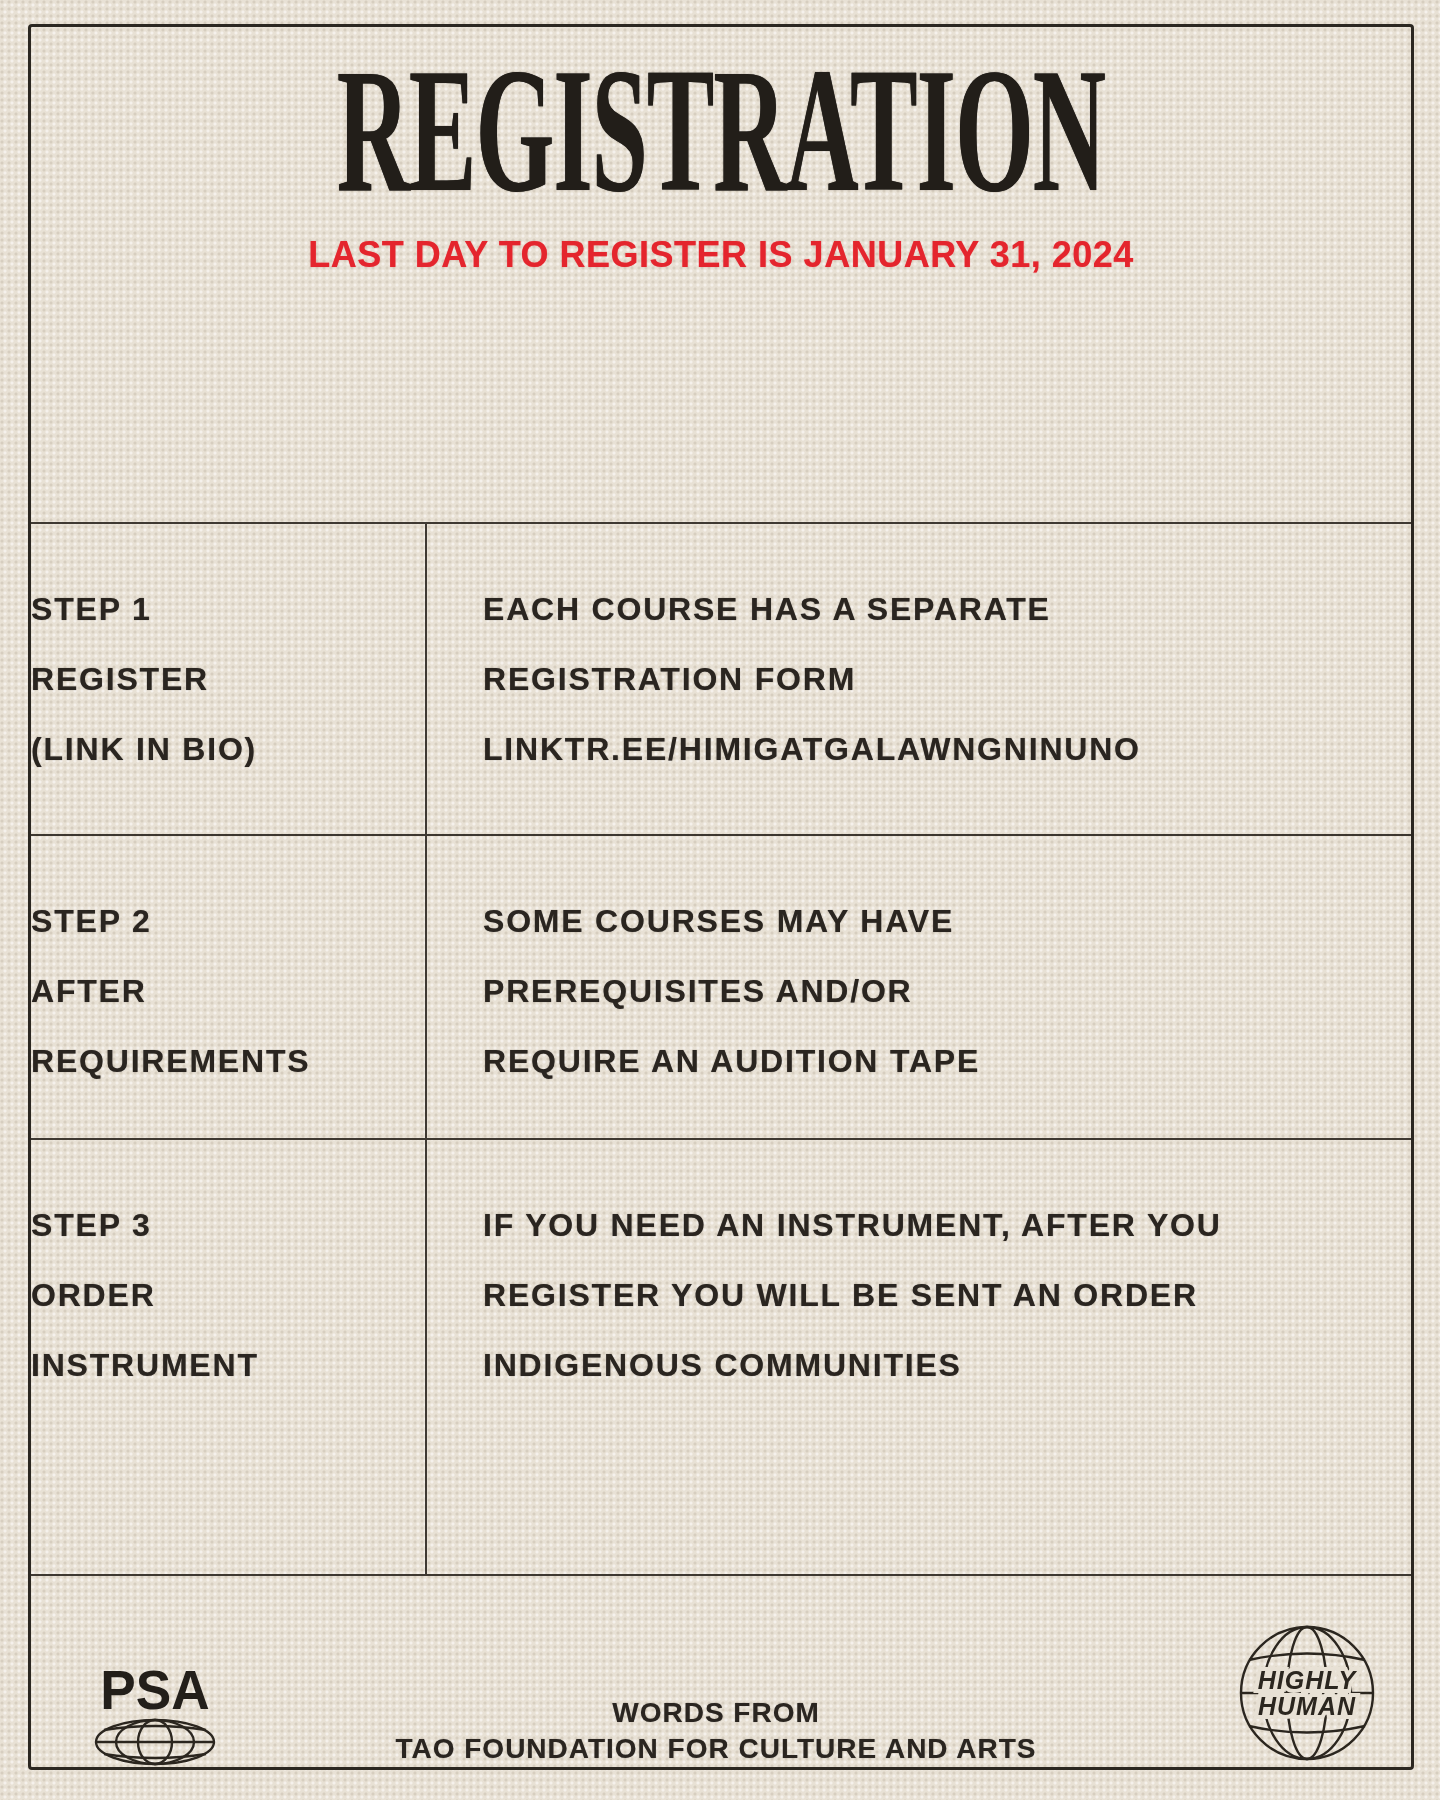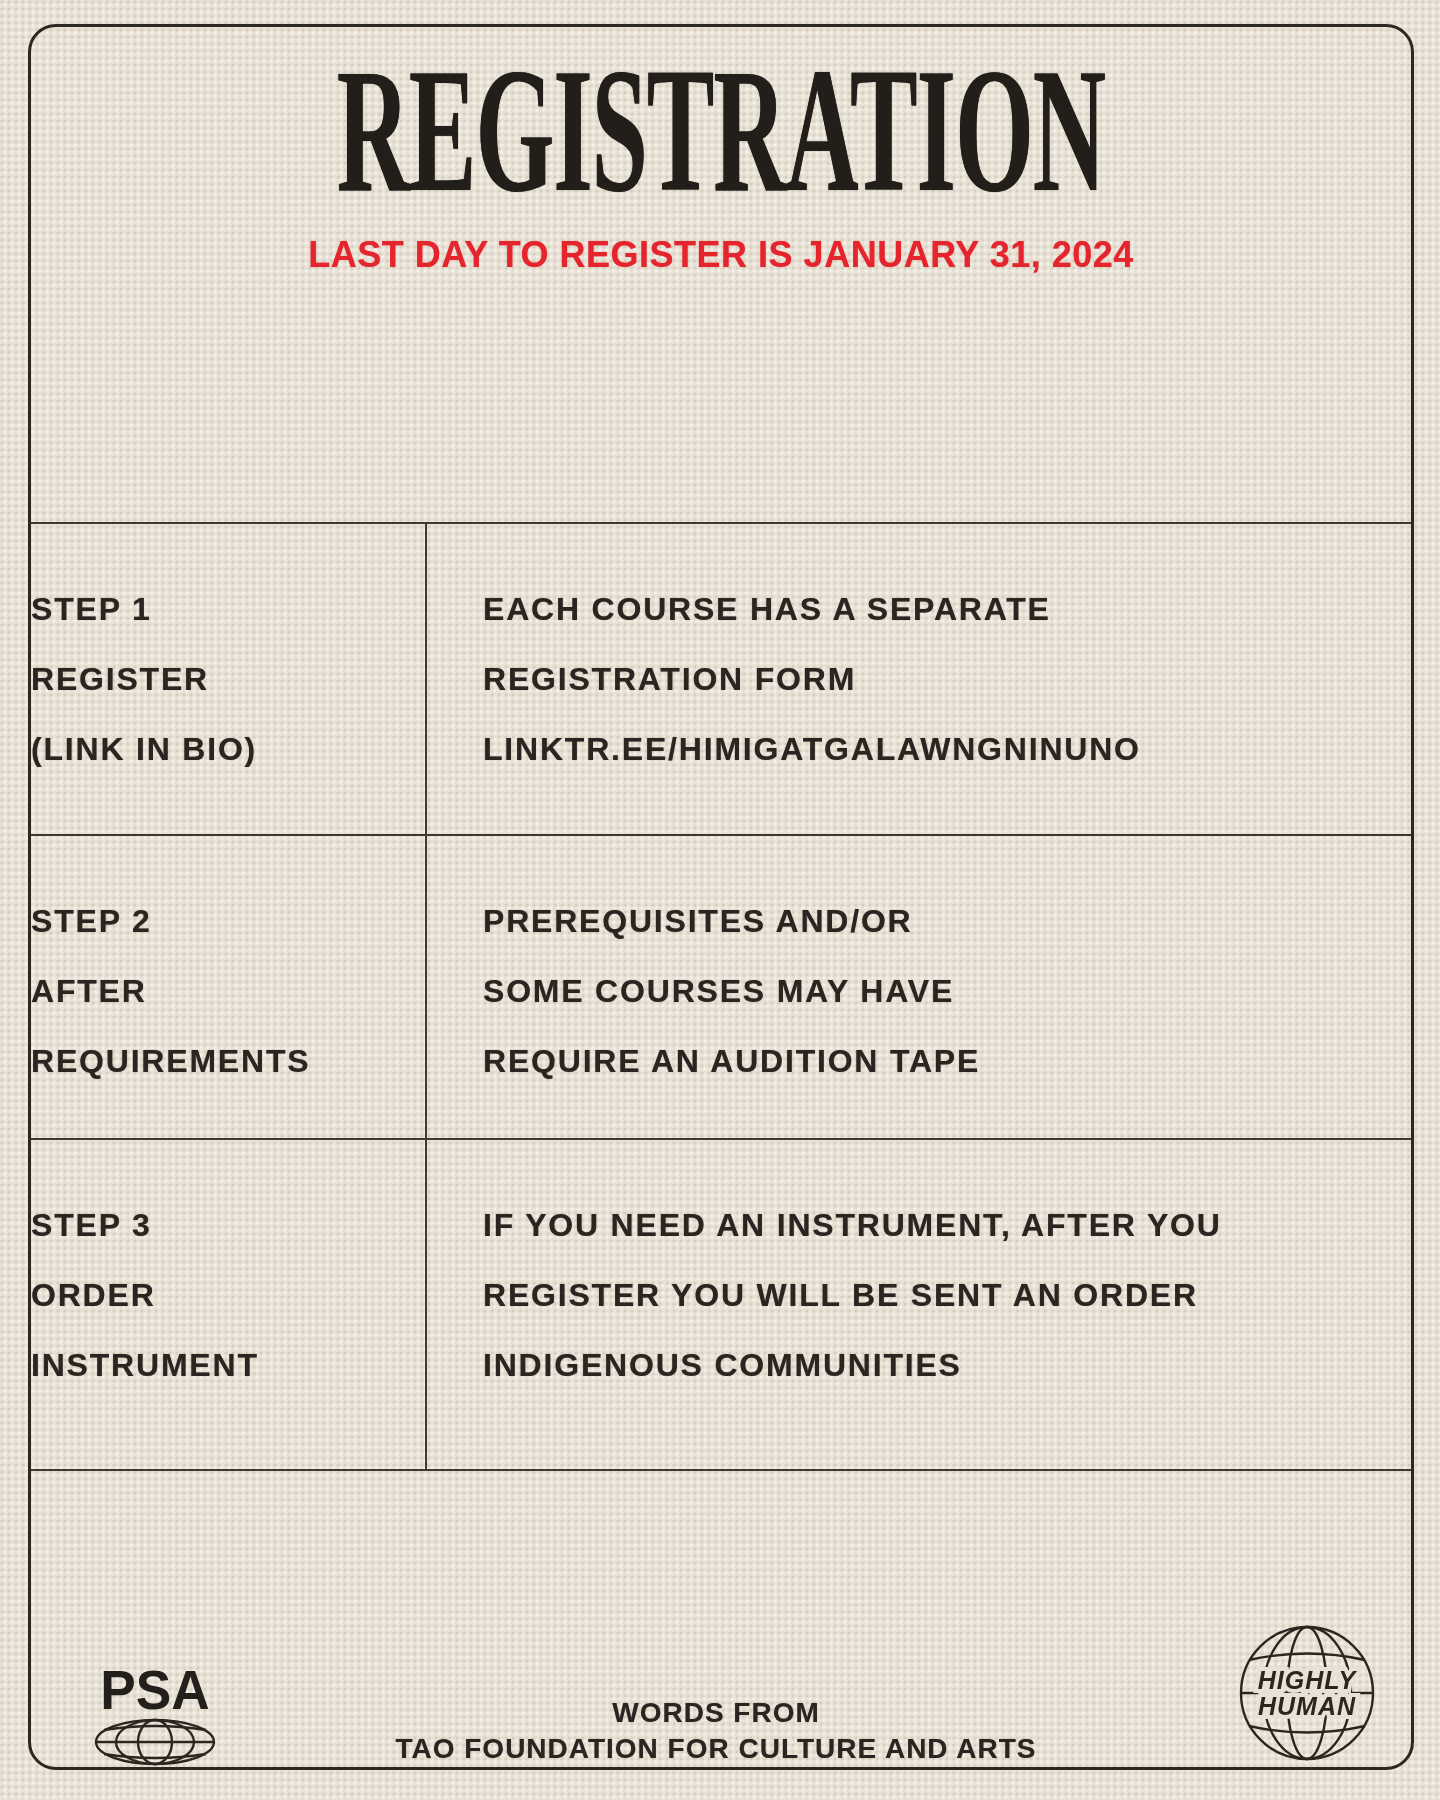--- a/index.html
+++ b/index.html
@@ -12,21 +12,21 @@
       radial-gradient(circle at 5px 5px, rgba(255,255,255,0.55) 1.3px, transparent 1.8px);
     background-size:7px 7px;
     font-family:"Liberation Sans", sans-serif;
     color:#282420;
     overflow:hidden;
   }
   .frame{
     position:absolute;left:28px;top:24px;
     width:1386px;height:1746px;
     border:3px solid #2b2721;
-    border-radius:28px;
+    border-radius:4px;
     box-sizing:border-box;
     display:flex;flex-direction:column;
   }
   
   .header{height:495px;box-sizing:border-box;text-align:center;}
   .title-wrap{margin:38px 0 0 0;height:132px;line-height:130px;}
   .title{
     display:inline-block;
     font-family:"Liberation Serif", serif;
     font-weight:700;
@@ -52,21 +52,21 @@
   .notice2{margin-top:37px;}
   
   .row{
     display:grid;
     grid-template-columns:394px 1fr;
     border-top:2px solid rgba(43,38,31,0.9);
     box-sizing:border-box;
   }
   .row1{height:312px;}
   .row2{height:304px;}
-  .row3{height:331px;}
+  .row3{height:436px;}
   .cell{box-sizing:border-box;padding-top:50px;}
   .cell.left{}
   .cell.right{border-left:2px solid rgba(43,38,31,0.9);padding-left:56px;}
   .line{
     font-weight:700;
     font-size:32px;
     line-height:70px;
     letter-spacing:1.8px;
     color:#2a2520;
     text-shadow:0 0 1px rgba(42,37,32,0.55);
@@ -120,22 +120,22 @@
       </div>
     </section>
 
     <section class="row row2">
       <div class="cell left">
         <div class="line">STEP 2</div>
         <div class="line">AFTER</div>
         <div class="line">REQUIREMENTS</div>
       </div>
       <div class="cell right">
+        <div class="line">SOME COURSES MAY HAVE</div>
         <div class="line">PREREQUISITES AND/OR</div>
-        <div class="line">SOME COURSES MAY HAVE</div>
         <div class="line">REQUIRE AN AUDITION TAPE</div>
       </div>
     </section>
 
     <section class="row row3">
       <div class="cell left">
         <div class="line">STEP 3</div>
         <div class="line">ORDER</div>
         <div class="line">INSTRUMENT</div>
       </div>

